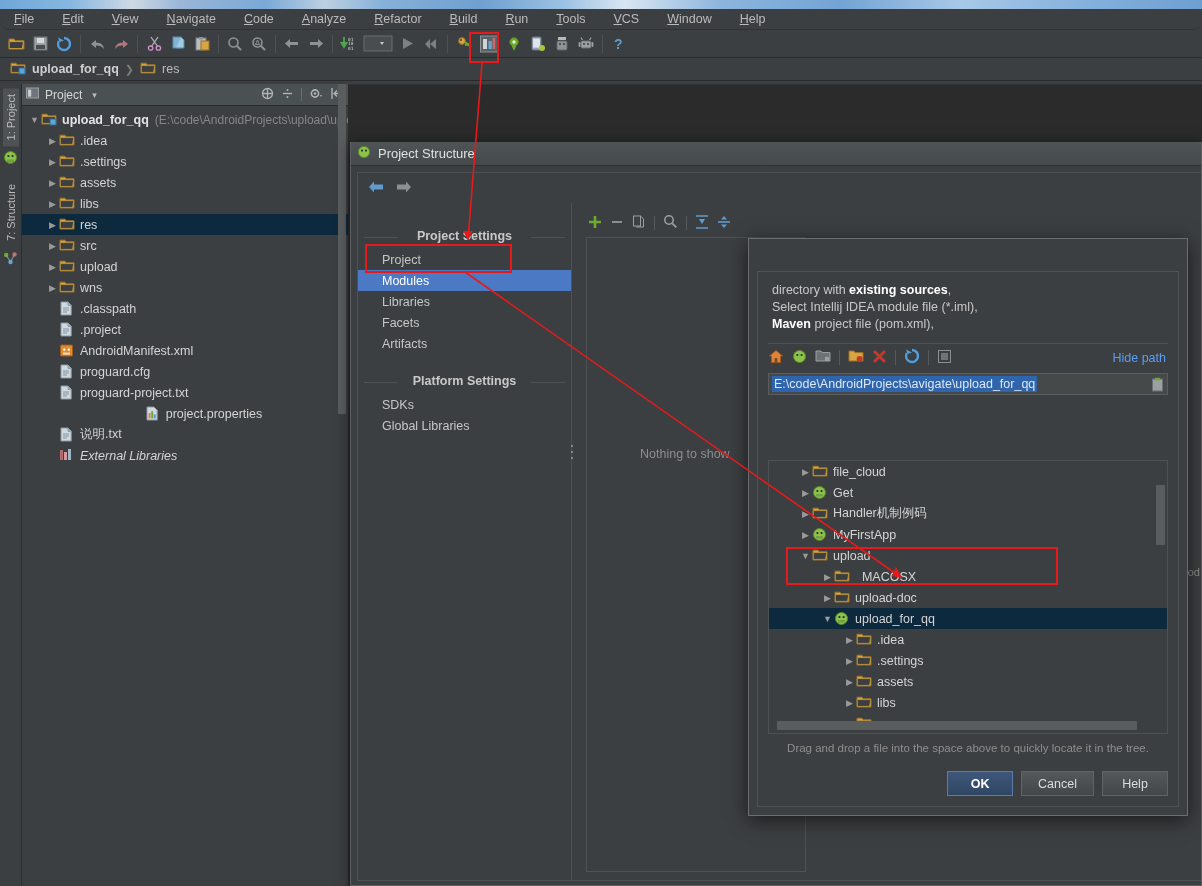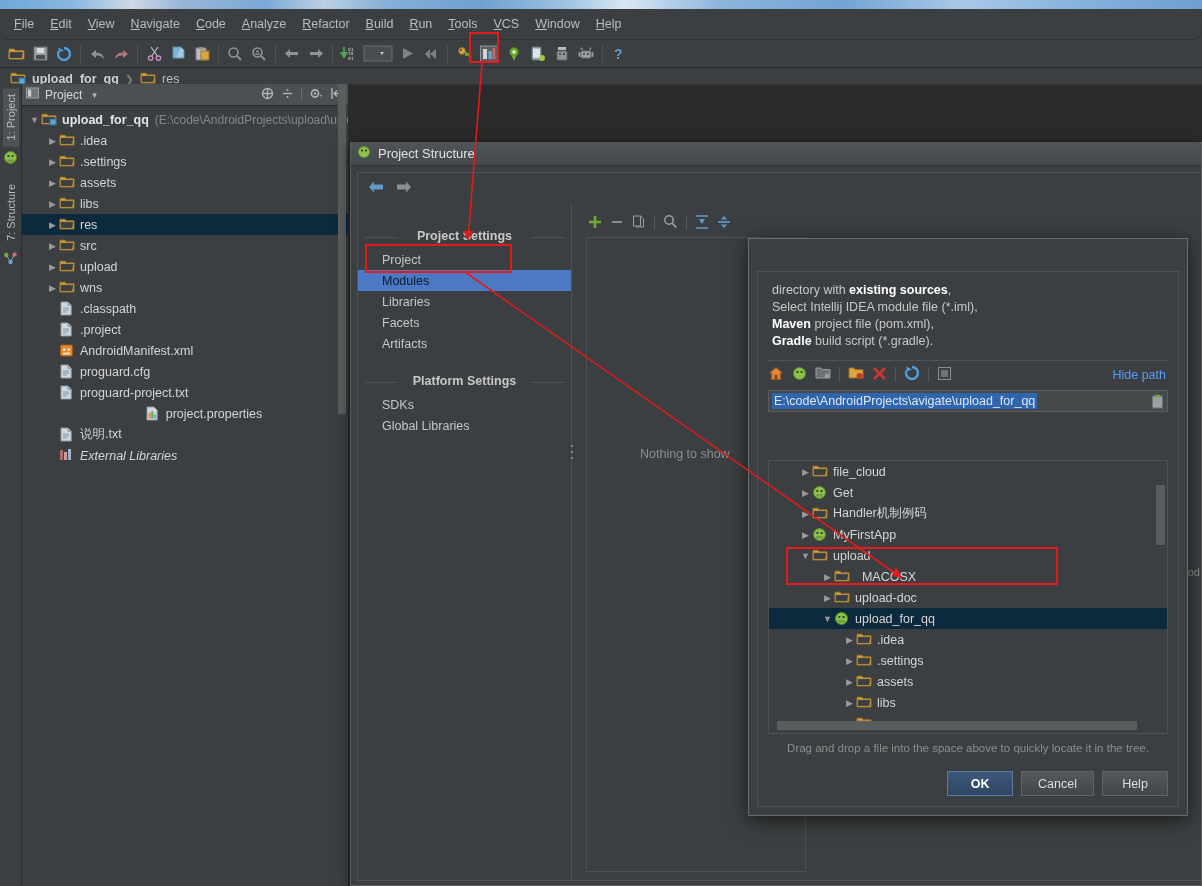--- a/index.html
+++ b/index.html
@@ -21,22 +21,22 @@
        #7aa9d6 22%, #bcd0e2 27%, #86b0d8 32%, #6fa0cf 40%,
        #9dc2e4 47%, #d9e6f2 52%, #8cb5dd 60%, #73a4d4 70%,
        #a8c8e8 80%, #86b2dd 90%, #6d9fd0 100%);
   }
 
   
   .ide { position: absolute; left: 0; top: 9px; width: 1202px; height: 877px; background: #3c3f41; }
 
   
   .menubar {
-    height: 31px; background: #3c3f41; display: flex; align-items: center;
-    padding-left: 6px; gap: 0px; border-bottom: 1px solid #323232; border-radius: 9px;
+    height: 21px; background: #3c3f41; display: flex; align-items: center;
+    padding-left: 6px; gap: 12px; border-bottom: 1px solid #323232; border-radius: 9px;
   }
   .menu-item {
     padding: 2px 8px; color: #bbbbbb; font-size: 12.5px; cursor: default; white-space: nowrap;
   }
   .menu-item u { text-decoration: underline; }
 
   
   .toolbar {
     height: 28px; background: #3c3f41; display: flex; align-items: center;
     padding-left: 4px; border-bottom: 1px solid #2b2b2b;
@@ -112,21 +112,21 @@
   .ps-nav { height: 30px; display: flex; align-items: center; padding-left: 10px; gap: 10px;}
   .ps-split { position:absolute; left:0; top:30px; right:0; bottom:0; display: flex; }
   .ps-left { width: 214px; border-right: 1px solid #4e5254; padding-top: 6px; }
   .ps-section { text-align: center; font-weight: bold; font-size: 12.5px; color: #c8c8c8; padding: 4px 0 6px; position: relative; margin-top: 16px;}
   .ps-section::before, .ps-section::after {
     content:""; position:absolute; top:12px; height:1px; background:#4e5254; width:34px;
   }
   .ps-section::before { left: 6px; }
   .ps-section::after { right: 6px; }
   .ps-item { height: 21px; display:flex; align-items:center; padding-left: 24px; font-size: 12.5px; color: #c6c6c6;}
-  .ps-item.sel { background: #4c79c4; color: #0f172a; }
+  .ps-item.sel { background: #4c79c4; color: #ffffff; }
   .ps-right { flex: 1; position: relative; padding: 8px 0 0 8px;}
   .ps-rtoolbar { height: 24px; display: flex; align-items: center; gap: 8px; padding-left: 8px;}
   .ps-rbody {
     position: absolute; left: 14px; top: 34px; width: 220px; bottom: 8px;
     border: 1px solid #4e5254; background: #3c3f41;
   }
   .ps-nothing { position: absolute; left: 640px; top: 447px; font-size: 12.5px; color: #8d8d8d; }
   .ps-divider { position: absolute; left: 570px; top: 406px; width: 3px; height: 100px; }
   .ps-right-edge-text { position:absolute; right:2px; top: 566px; font-size:11px; color:#8d8d8d; }
 
@@ -710,21 +710,20 @@
   <div style="position:absolute;left:1167px;top:406px;width:2px;height:320px;background:#c9d3dc;"></div>
   <div style="position:absolute;left:1176px;top:406px;width:2px;height:320px;background:#c9d3dc;"></div>
 
   <div class="sf-dialog">
 
     <div class="sf-body">
       <div class="sf-desc" id="sfdesc">
           <div>directory with <b>existing sources</b>,</div>
           <div>Select Intellij IDEA module file (*.iml),</div>
           <div><b>Maven</b> project file (pom.xml),</div>
-          <div><b>Gradle</b> build script (*.gradle).</div>
         </div>
 
       <div class="sf-toolbar">
         <span>
           <svg width="16" height="15" viewBox="0 0 16 15">
               <path d="M8 1.5L1.5 7H3.5v6.5h9V7h2z" fill="#e0843c" stroke="#a05a1e"></path>
               <rect x="6.6" y="9" width="2.8" height="4.5" fill="#7a4a1c"></rect>
             </svg>
         </span>
         <span>

